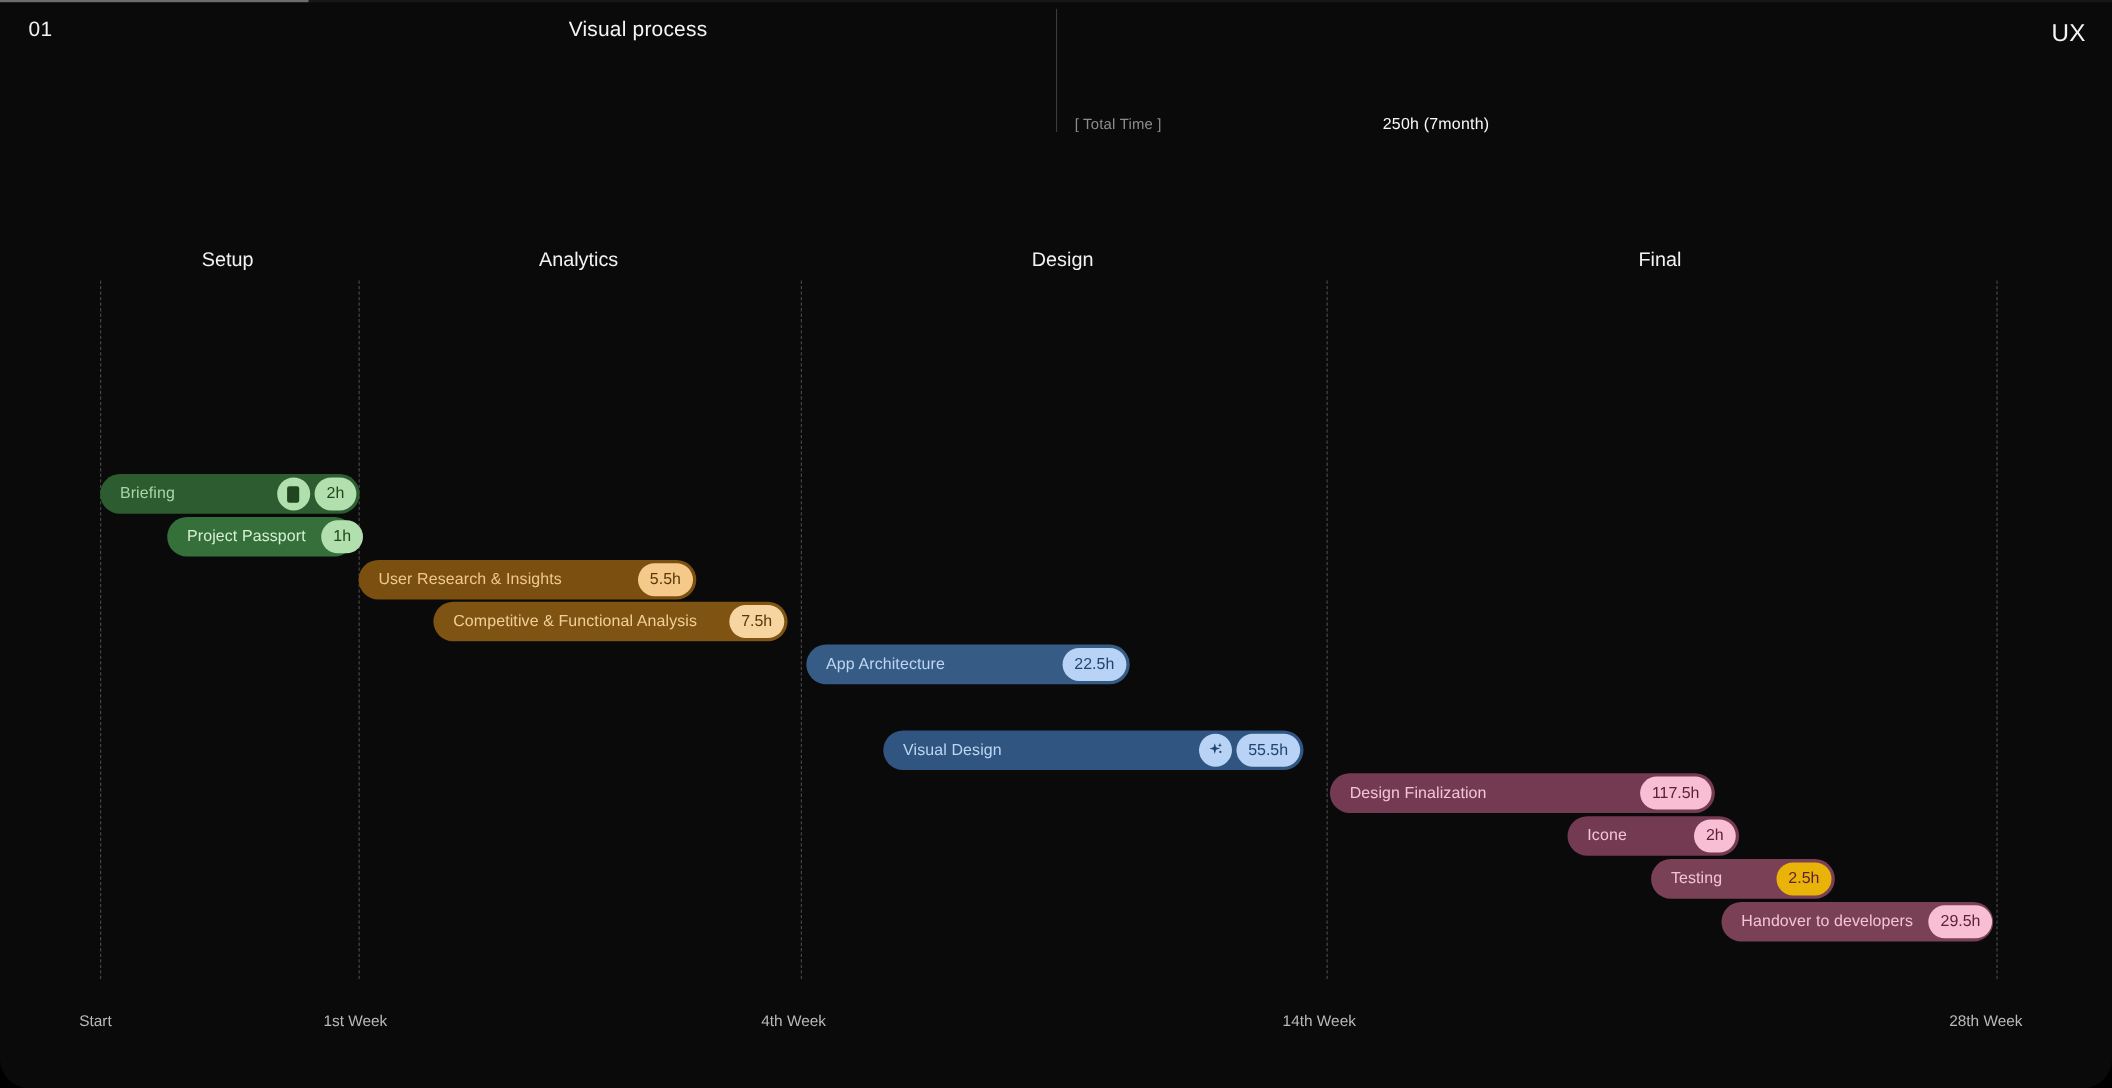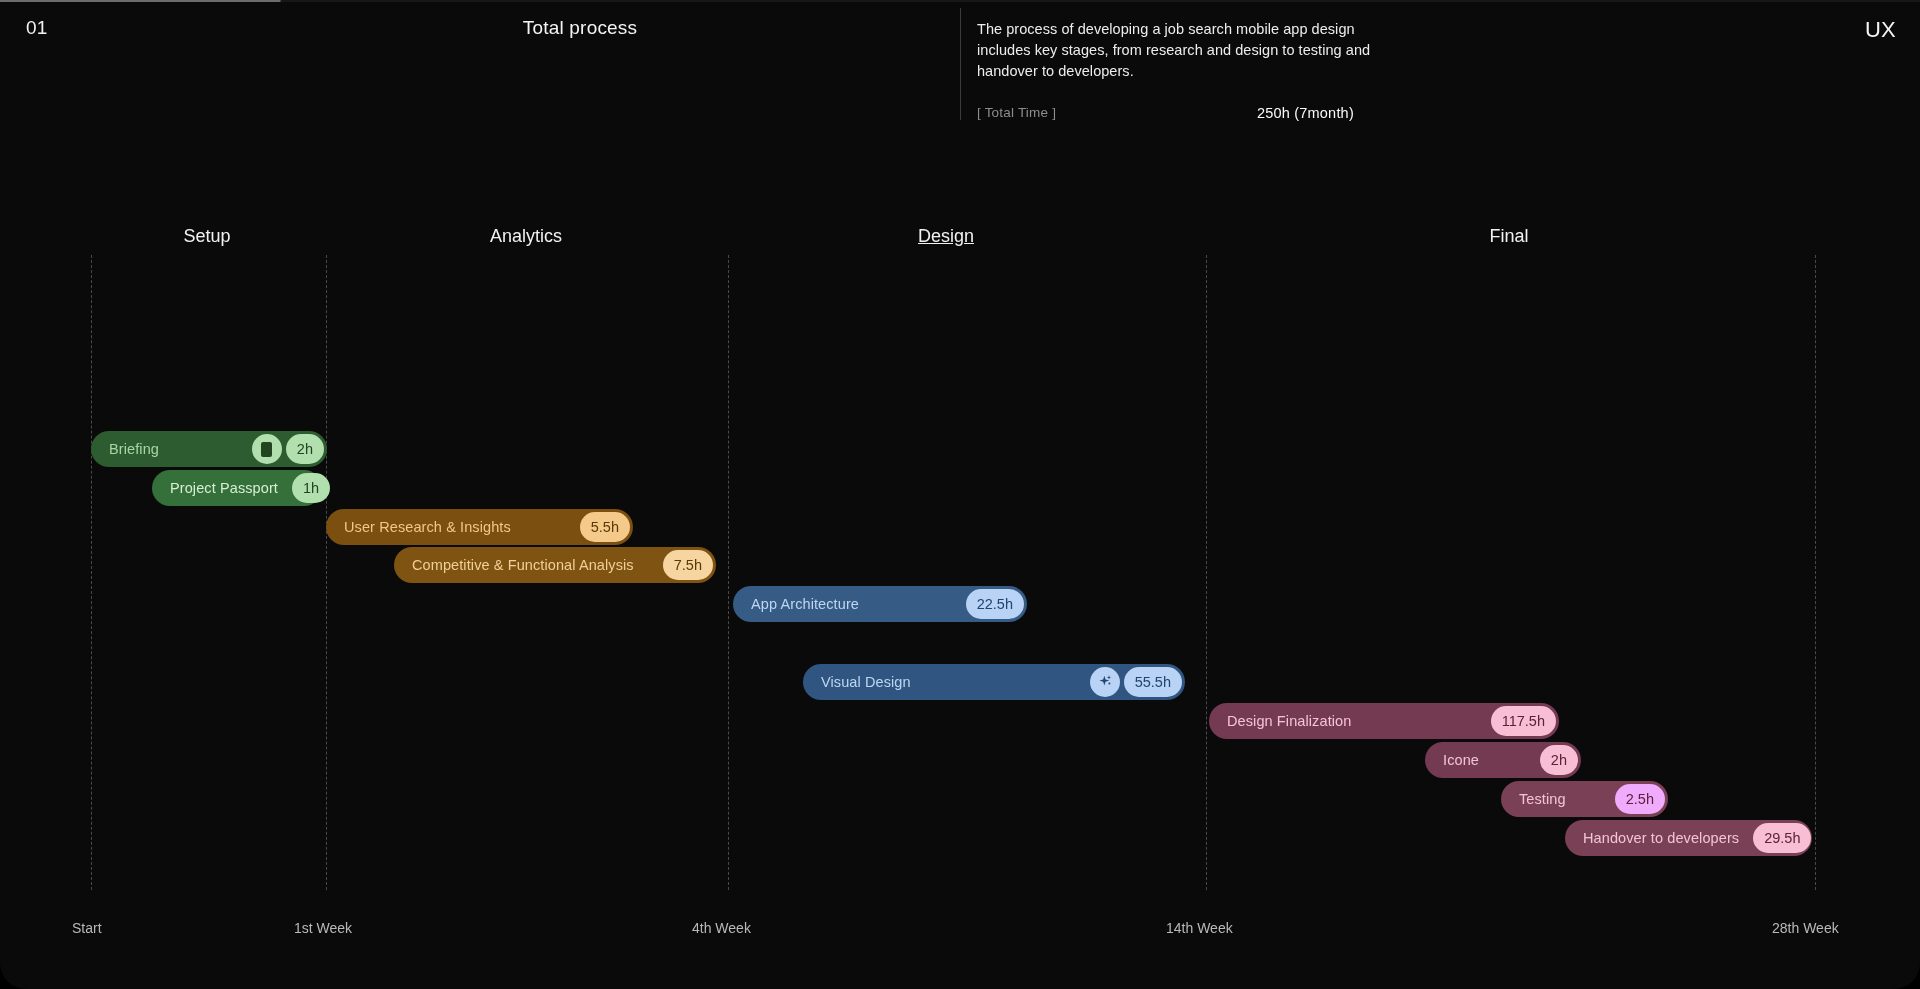--- a/index.html
+++ b/index.html
@@ -99,39 +99,38 @@
 </style>
 </head>
 <body>
 
 <div class="slide">
 
   <div class="top-rule"></div>
 
   <div class="hdr">
     <div class="hdr-num">01</div>
-    <div class="hdr-title">Total process</div>
+    <div class="hdr-title">Visual process</div>
     <div class="hdr-divider"></div>
-    <div class="hdr-desc">The process of developing a job search mobile app design includes key stages, from research and design to testing and handover to developers.</div>
     <div class="hdr-total-row">
       <span class="hdr-total-label">[ Total Time ]</span>
       <span class="hdr-total-value">250h  (7month)</span>
     </div>
     <div class="hdr-tag">UX</div>
   </div>
 
   <div class="chart" id="chart">
       <div class="gridline" style="left: 91px;"></div>
       <div class="gridline" style="left: 326px;"></div>
       <div class="gridline" style="left: 728px;"></div>
       <div class="gridline" style="left: 1206px;"></div>
       <div class="gridline" style="left: 1815px;"></div>
       <div class="phase-label" style="left: 207px;">Setup</div>
       <div class="phase-label" style="left: 526px;">Analytics</div>
-      <div class="phase-label" style="left: 946px; text-decoration: underline;">Design</div>
+      <div class="phase-label" style="left: 966px;">Design</div>
       <div class="phase-label" style="left: 1509px;">Final</div>
       <div class="axis-label" style="left: 72px;">Start</div>
       <div class="axis-label" style="left: 294px;">1st Week</div>
       <div class="axis-label" style="left: 692px;">4th Week</div>
       <div class="axis-label" style="left: 1166px;">14th Week</div>
       <div class="axis-label" style="left: 1772px;">28th Week</div>
       <div class="bar" style="left: 91px; top: 431px; width: 236px; background: rgb(44, 92, 47);">
         <span class="bar-label" style="color: rgb(169, 214, 166);">Briefing</span>
         <span class="bar-spacer"></span>
         <span class="bar-icon" style="background: rgb(178, 223, 174);">
@@ -177,21 +176,21 @@
         <span class="bar-pill" style="background: rgb(248, 190, 212); color: rgb(93, 33, 56);">117.5h</span>
       </div>
       <div class="bar" style="left: 1425px; top: 742px; width: 156px; background: rgb(116, 58, 81);">
         <span class="bar-label" style="color: rgb(243, 196, 214);">Icone</span>
         <span class="bar-spacer"></span>
         <span class="bar-pill" style="background: rgb(248, 190, 212); color: rgb(93, 33, 56);">2h</span>
       </div>
       <div class="bar" style="left: 1501px; top: 781px; width: 167px; background: rgb(122, 64, 85);">
         <span class="bar-label" style="color: rgb(243, 196, 214);">Testing</span>
         <span class="bar-spacer"></span>
-        <span class="bar-pill" style="background: #f0abfc; color: rgb(93, 33, 56);">2.5h</span>
+        <span class="bar-pill" style="background: #eab308; color: rgb(93, 33, 56);">2.5h</span>
       </div>
       <div class="bar" style="left: 1565px; top: 820px; width: 247px; background: rgb(122, 64, 85);">
         <span class="bar-label" style="color: rgb(243, 196, 214);">Handover to developers</span>
         <span class="bar-spacer"></span>
         <span class="bar-pill" style="background: rgb(248, 190, 212); color: rgb(93, 33, 56);">29.5h</span>
       </div>
     </div>
 
 </div>
 

